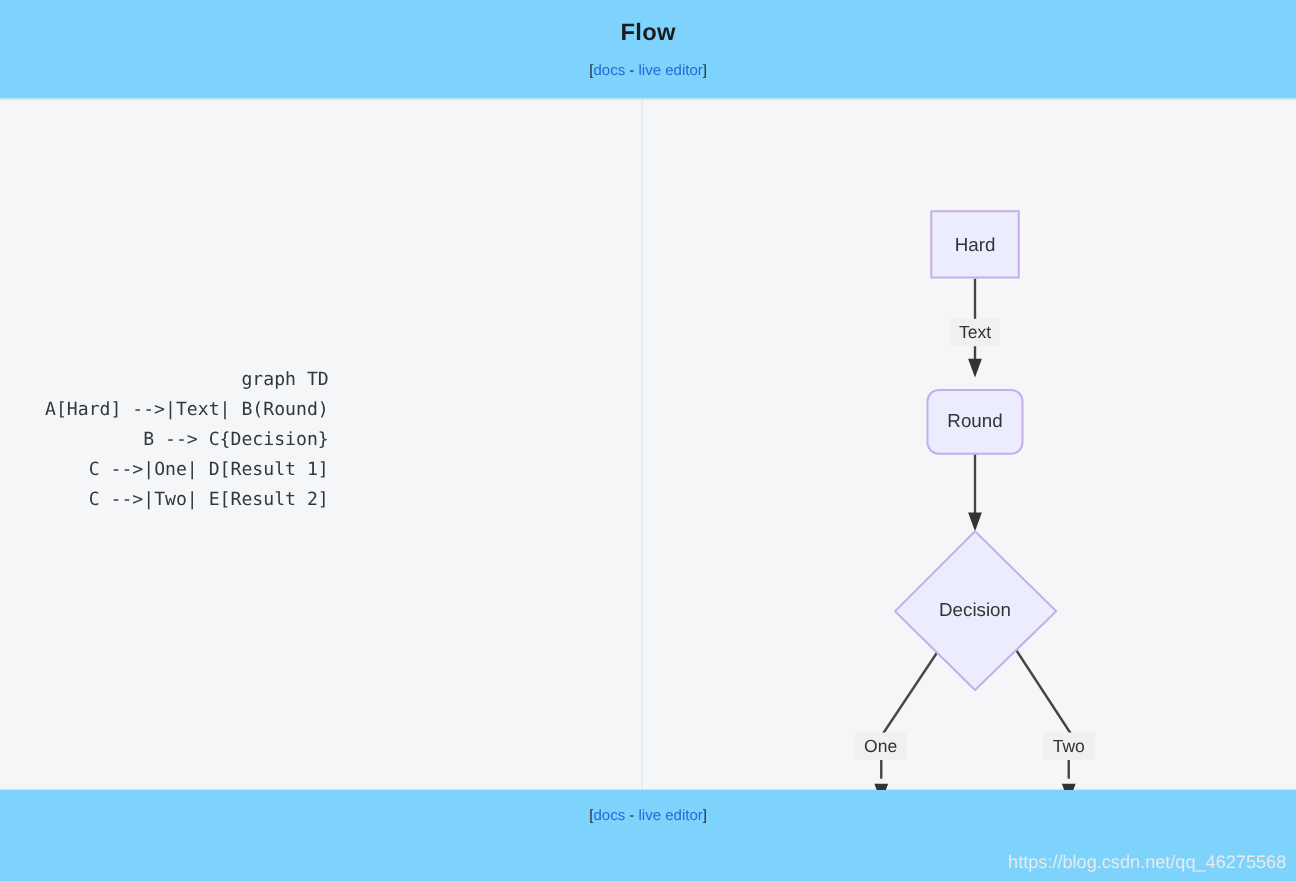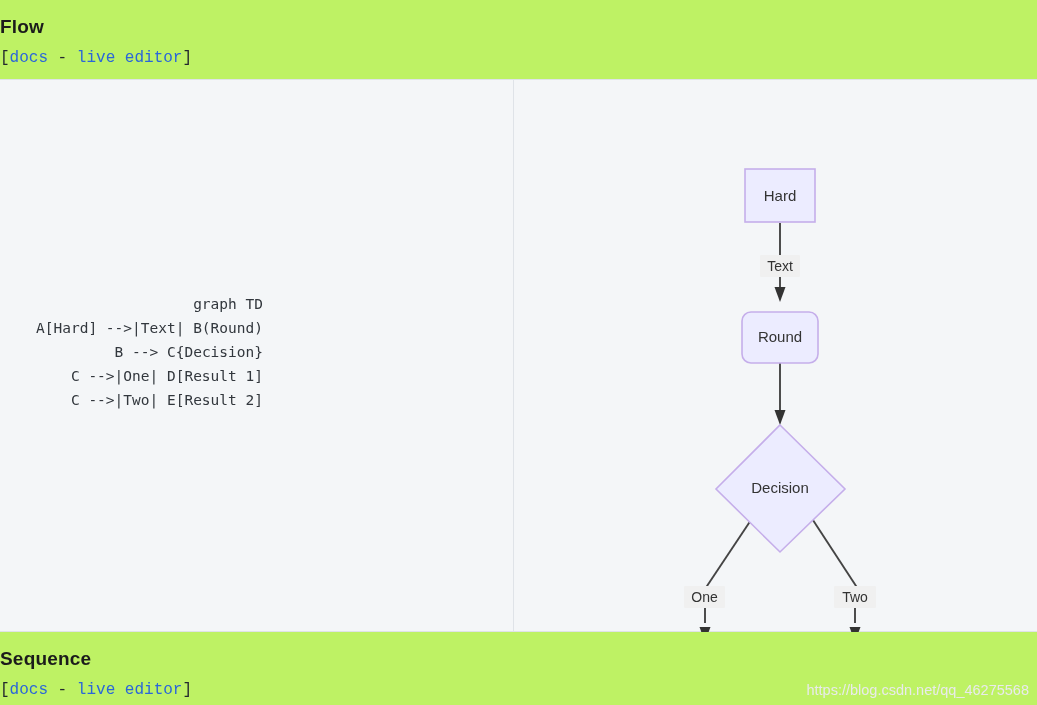--- a/index.html
+++ b/index.html
@@ -20,38 +20,37 @@
     left: 0; top: 0;
     width: 1037px;
     height: 705px;
   }
 
   
   .section-header {
     position: absolute;
     left: 0;
     width: 1037px;
-    background: #bef264;
-    text-align: left;
+    background: #7dd3fc;
+    text-align: center;
     box-sizing: border-box;
   }
   .section-title {
     font-size: 19px;
     font-weight: bold;
     color: #1b1b1b;
     letter-spacing: 0.2px;
     line-height: 1;
     padding-top: 17px;
   }
   .section-links {
-    font-size: 16px;
+    font-size: 12px;
     color: #24292e;
     line-height: 1;
     padding-top: 14px;
-    font-family: Liberation Mono, monospace;
   }
   .section-links a {
     color: #2a66d9;
     text-decoration: none;
   }
   .bracket, .dash { color: #24292e; }
 
   
   .content-panel {
     position: absolute;
@@ -243,21 +242,20 @@
             <rect class="node-rect" x="296" y="563" width="91" height="48" rx="0"></rect>
             <text class="node-label" x="341" y="587">Result 2</text>
           </g>
 
         </svg>
       </div>
     </div>
   </div>
 
   <div class="section-header" style="top:632px; height:73px;">
-    <div class="section-title">Sequence</div>
     <div class="section-links">
       <span class="bracket">[</span><a href="#">docs</a><span class="dash"> - </span><a href="#">live editor</a><span class="bracket">]</span>
     </div>
   </div>
 
   <div class="watermark">https://blog.csdn.net/qq_46275568</div>
 
 </div>
 
 </body></html>

